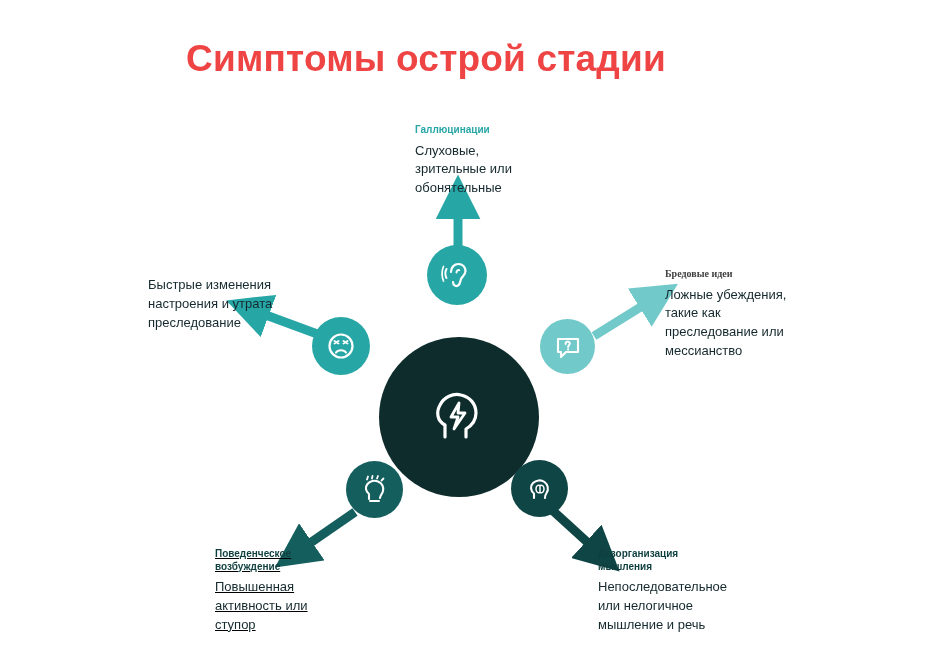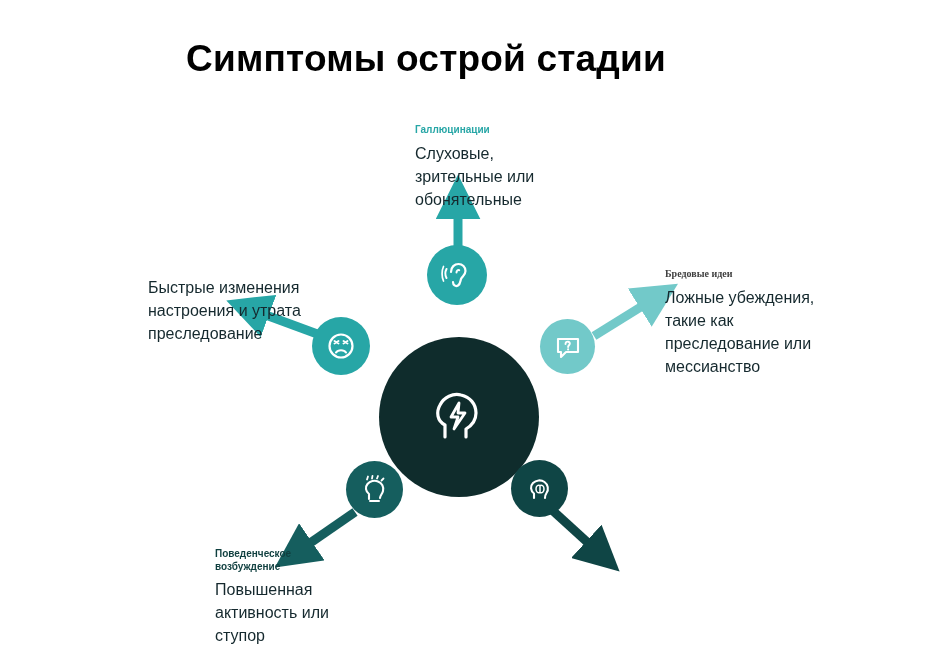--- a/index.html
+++ b/index.html
@@ -21,21 +21,21 @@
 
   
   .title {
     position: absolute;
     left: 0;
     top: 38px;
     width: 852px;
     text-align: center;
     font-size: 37px;
     font-weight: bold;
-    color: #000000;
+    color: #ef4444;
     letter-spacing: 0.2px;
   }
 
   
   .hub {
     position: absolute;
     left: 379px;
     top: 337px;
     width: 160px;
     height: 160px;
@@ -64,21 +64,21 @@
   .label-title {
     font-size: 10px;
     font-weight: bold;
     line-height: 1.25;
     margin-bottom: 5px;
   }
   .label-title.teal  { color: #27a6a6; }
   .label-title.light { color: #404040; font-family: Liberation Serif, serif; }
   .label-title.dark  { color: #0f3f3f; }
   .label-desc {
-    font-size: 16px;
+    font-size: 13px;
     color: #15292e;
     line-height: 1.45;
   }
 
   svg.arrows {
     position: absolute;
     left: 0;
     top: 0;
     width: 938px;
     height: 665px;
@@ -170,28 +170,35 @@
 преследование</div>
   </div>
 
   <div class="node dark" style="left:346px; top:461px; width:57px; height:57px;">
     <svg width="32" height="32" viewBox="0 0 32 32">
       <path d="M10 25 L10 20 C6.5 17.5 6 13 8.5 10 C11 7 15.5 6 19 7.5 C23 9 25 13 24 17 C23.3 20 21 21.5 21 24" fill="none" stroke="#ffffff" stroke-width="2.1" stroke-linecap="round" stroke-linejoin="round"></path>
       <path d="M8 5.5 L9 2.5 M13 4.5 L13.5 1.8 M18 4.5 L19 2 M22.5 6.5 L24.5 4.5" stroke="#ffffff" stroke-width="1.8" stroke-linecap="round"></path>
       <path d="M11 27 L20 27" stroke="#ffffff" stroke-width="2" stroke-linecap="round"></path>
     </svg>
   </div>
-  <div class="label-block" style="left:215px; top:548px; width:190px;">
+  <div class="label-block" style="left:215px; top:548px; width:190px;text-decoration:underline;">
     <div class="label-title dark" style="white-space:pre-line">Поведенческое
 возбуждение</div>
     <div class="label-desc" style="white-space:pre-line">Повышенная
 активность или
 ступор</div>
   </div>
 
   <div class="node deep" style="left:511px; top:460px; width:57px; height:57px;">
     <svg width="32" height="32" viewBox="0 0 32 32">
       <path d="M10 25 L10 20.5 C6.5 18 6 13 9 10 C12 7 17 6.5 20.5 9 C24 11.5 25 16.5 22.5 20 C21.5 21.5 21 22.5 21 25" fill="none" stroke="#ffffff" stroke-width="2.1" stroke-linecap="round" stroke-linejoin="round"></path>
       <path d="M12 16 C12 13 14 11.5 16 12.5 M16 12.5 C18 11.5 20 13 20 16 M12 16 C12 19 14 20.5 16 19.5 M16 19.5 C18 20.5 20 19 20 16 M16 12.5 L16 19.5" fill="none" stroke="#ffffff" stroke-width="1.5" stroke-linecap="round"></path>
     </svg>
   </div>
+  <div class="label-block" style="left:598px; top:548px; width:200px;">
+    <div class="label-title dark" style="white-space:pre-line">Дезорганизация
+мышления</div>
+    <div class="label-desc" style="white-space:pre-line">Непоследовательное
+или нелогичное
+мышление и речь</div>
+  </div>
 
 </div>
 
 </body></html>

